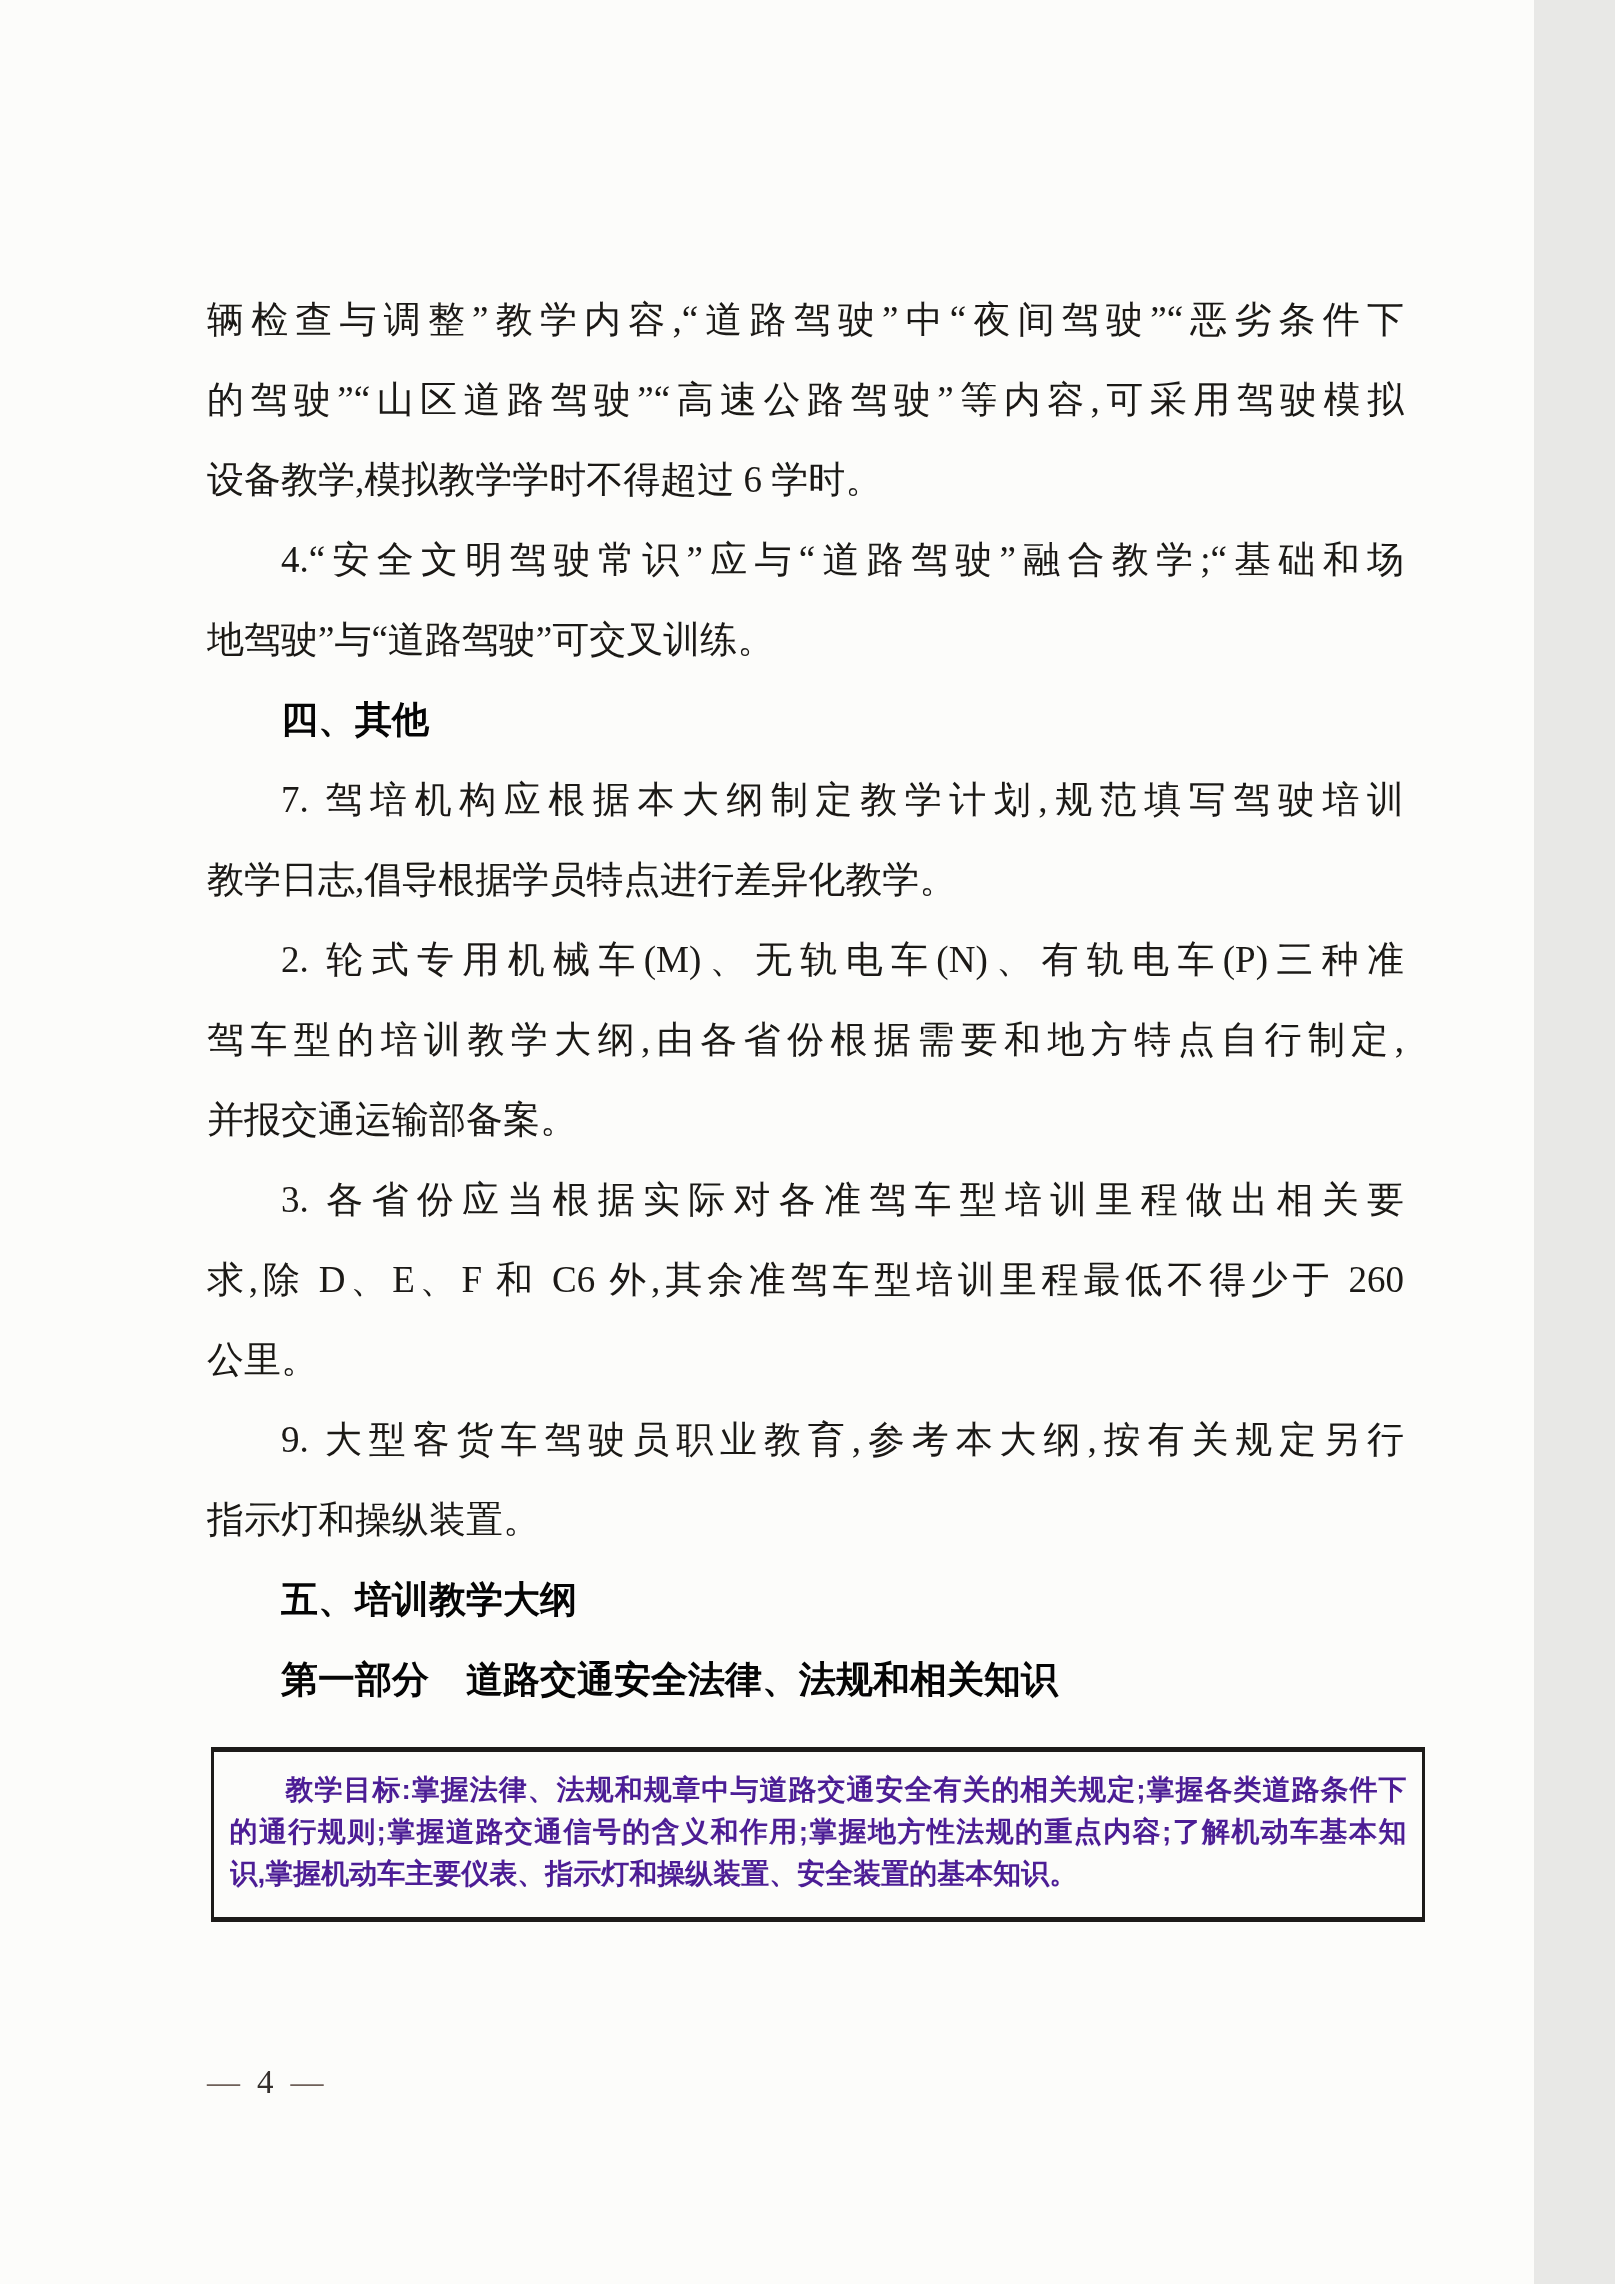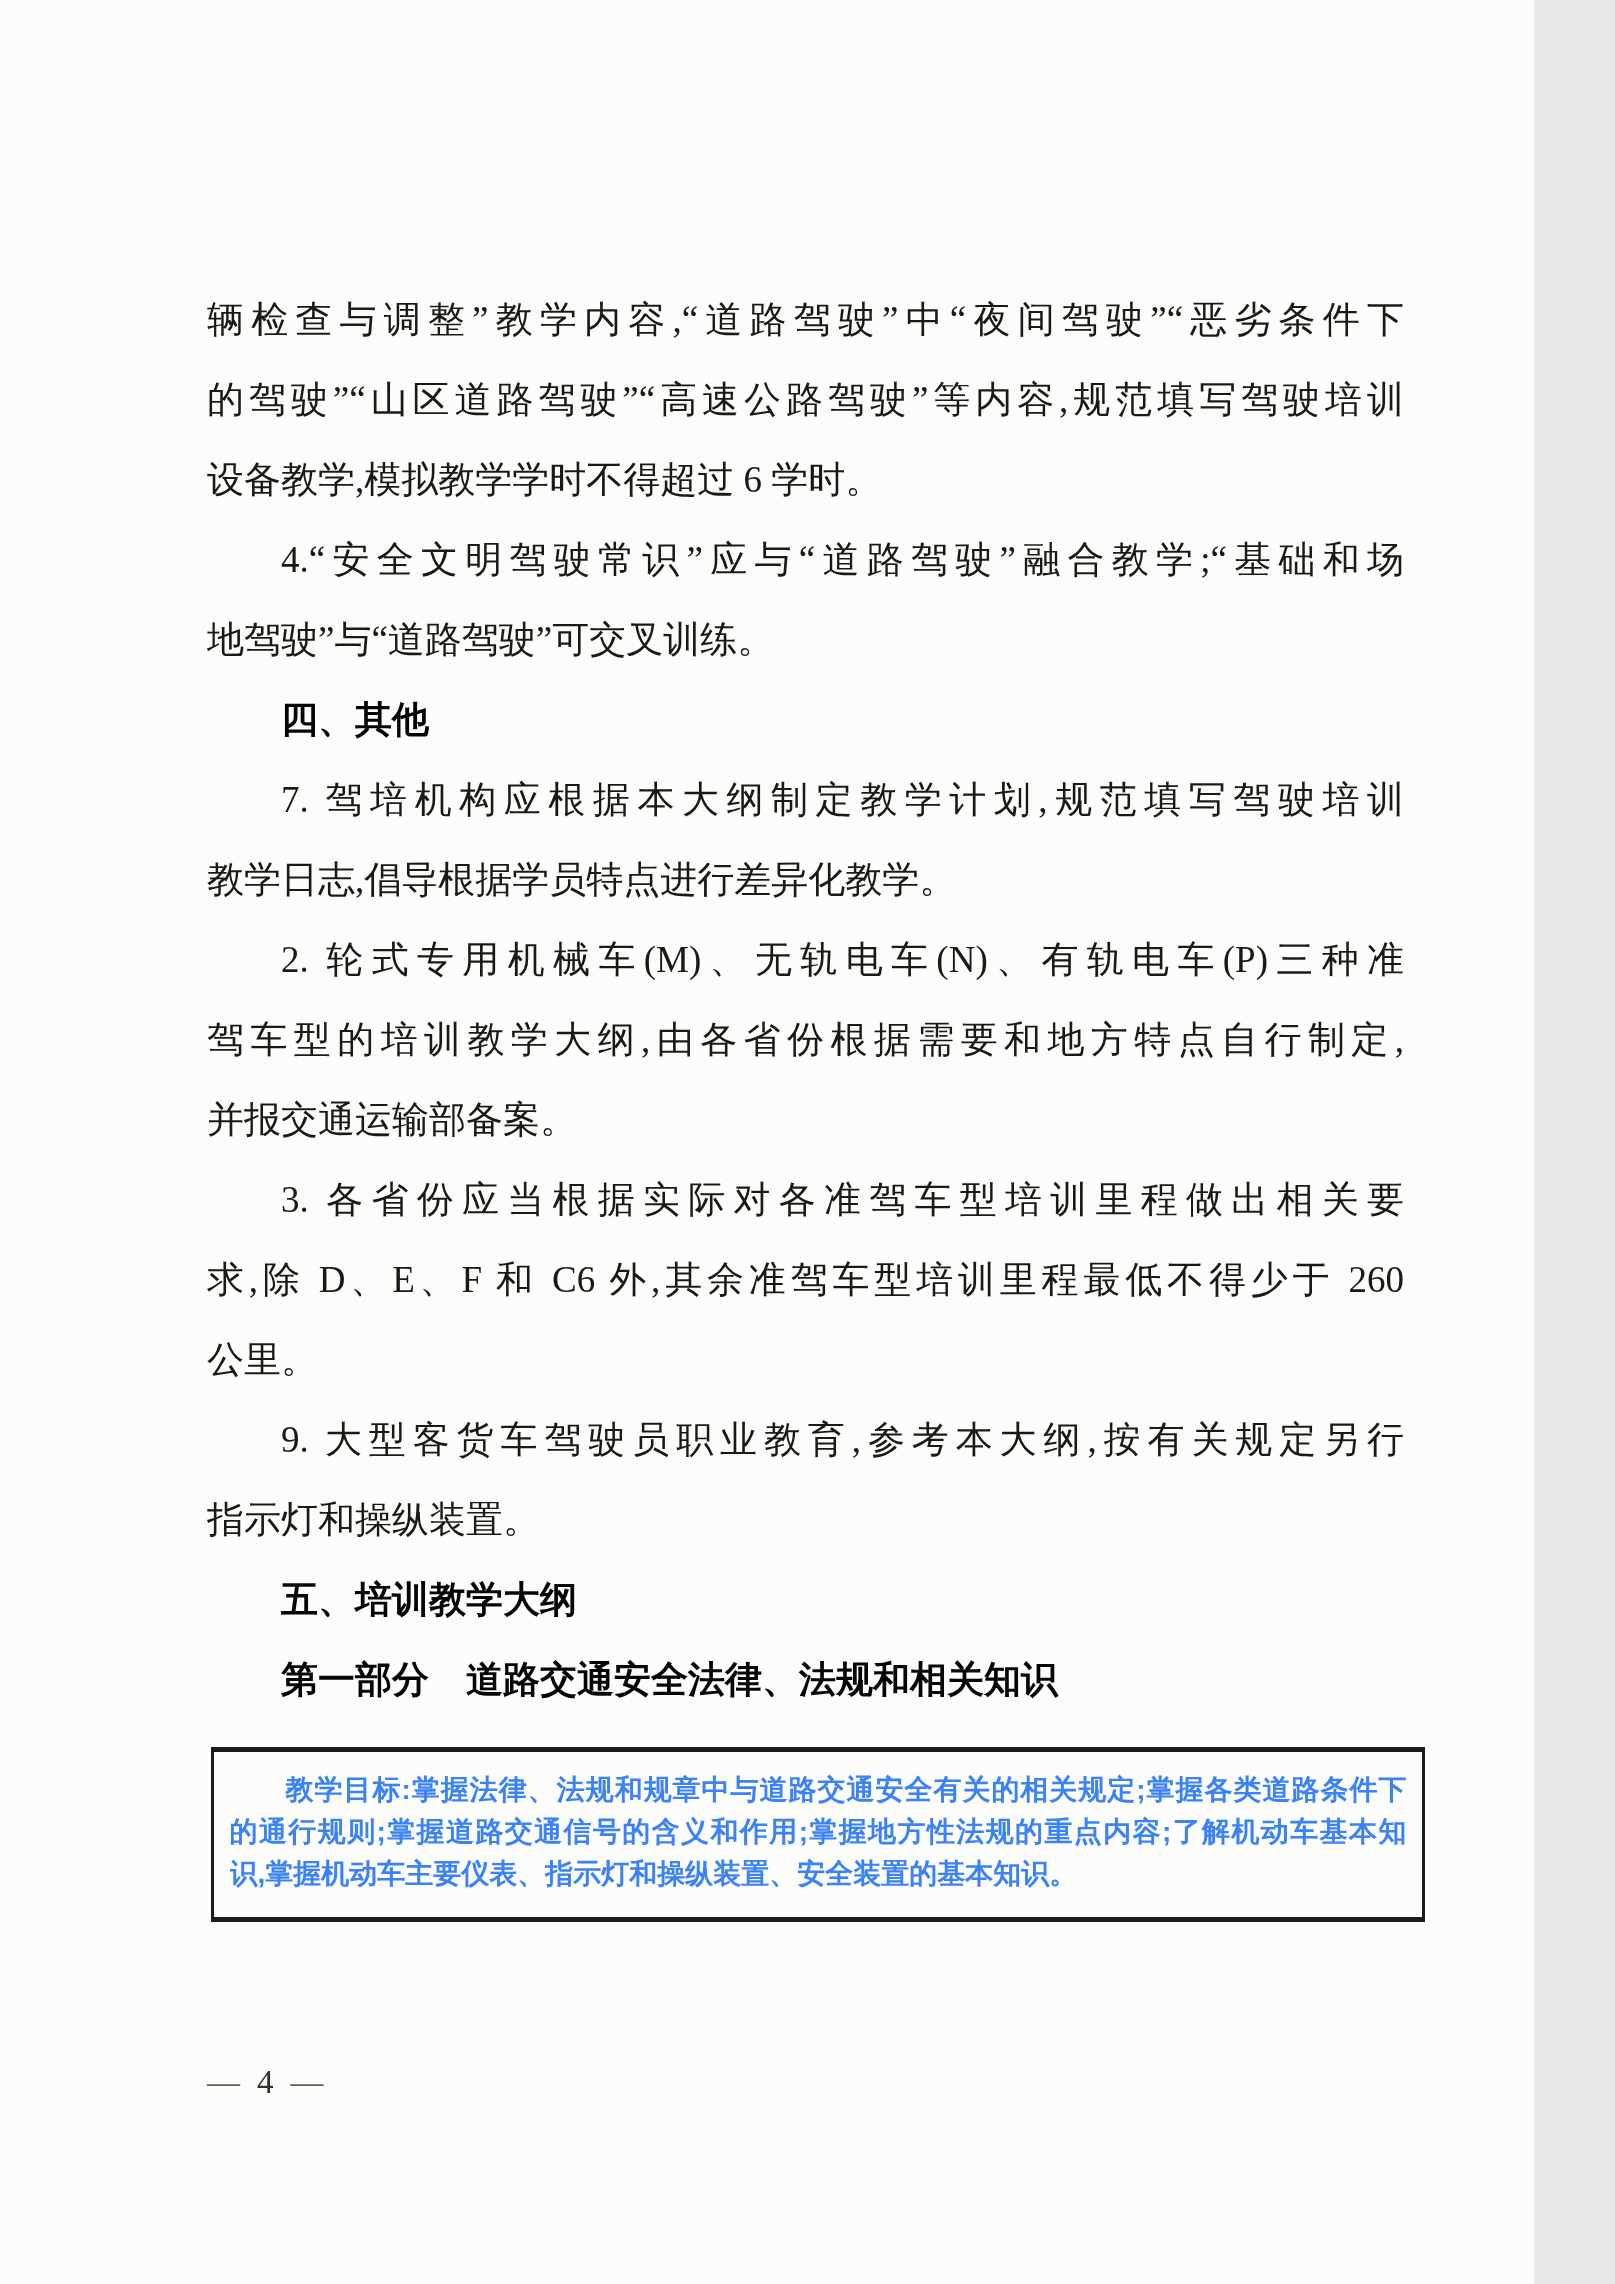--- a/index.html
+++ b/index.html
@@ -57,21 +57,21 @@
     border-bottom-width: 5.2px;
     padding: 17px 15.6px 0 15.6px;
   }
   .bln {
     margin: 0;
     height: 42px;
     line-height: 42px;
     font-size: 28px;
     font-weight: 700;
     font-family: "Liberation Sans", "DejaVu Sans", sans-serif;
-    color: #3b82f6;
+    color: #4c1d95;
     overflow: hidden;
   }
   .bfull { text-align: justify; text-align-last: justify; }
   .bpart { text-align: center;    text-align-last: left; }
   .bind2 { text-indent: 56px; }
 
   
   .pagenum {
     position: absolute;
     left: 207px;
@@ -84,21 +84,21 @@
   .pagenum .dash { color: #6e6059; }
   .pagenum .num  { color: #35302d; margin: 0 17px; }
 </style>
 </head>
 <body>
 
 <div class="page">
 
   <main class="text-block">
     <p class="ln full">辆检查与调整”教学内容,“道路驾驶”中“夜间驾驶”“恶劣条件下</p>
-    <p class="ln full">的驾驶”“山区道路驾驶”“高速公路驾驶”等内容,规范填写驾驶培训</p>
+    <p class="ln full">的驾驶”“山区道路驾驶”“高速公路驾驶”等内容,可采用驾驶模拟</p>
     <p class="ln part">设备教学,模拟教学学时不得超过 6 学时。</p>
     <p class="ln full ind">4.“安全文明驾驶常识”应与“道路驾驶”融合教学;“基础和场</p>
     <p class="ln part">地驾驶”与“道路驾驶”可交叉训练。</p>
     <h2 class="ln part ind h-sans">四、其他</h2>
     <p class="ln full ind">7. 驾培机构应根据本大纲制定教学计划,规范填写驾驶培训</p>
     <p class="ln part">教学日志,倡导根据学员特点进行差异化教学。</p>
     <p class="ln full ind">2. 轮式专用机械车(M)、无轨电车(N)、有轨电车(P)三种准</p>
     <p class="ln full">驾车型的培训教学大纲,由各省份根据需要和地方特点自行制定,</p>
     <p class="ln part">并报交通运输部备案。</p>
     <p class="ln full ind">3. 各省份应当根据实际对各准驾车型培训里程做出相关要</p>

